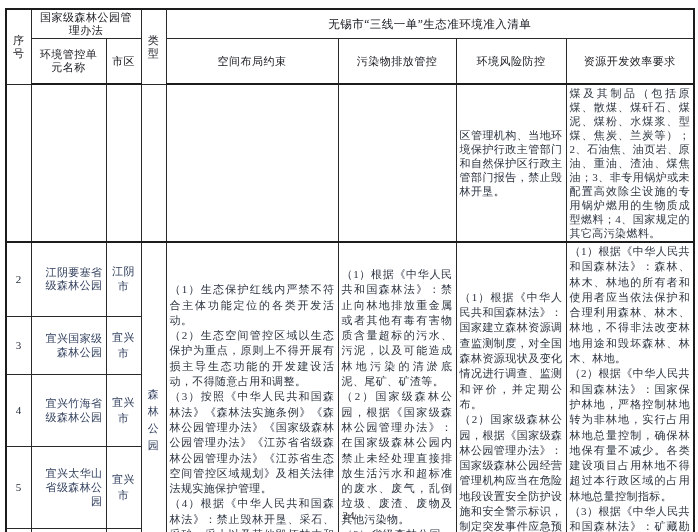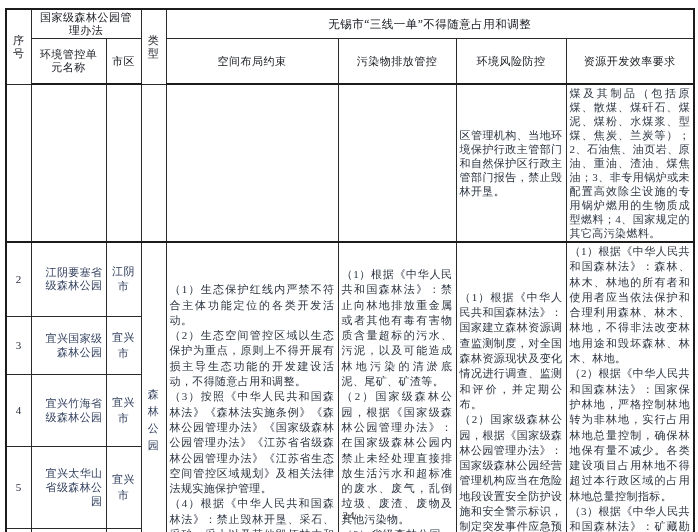--- a/index.html
+++ b/index.html
@@ -65,21 +65,21 @@
         <col style="width:118px">
         <col style="width:110px">
         <col style="width:128px">
     </colgroup>
 
     <tbody>
         <tr style="height:20px">
       <td rowspan="2" class="hdr">序号</td>
       <td colspan="2" class="hdr">国家级森林公园管理办法</td>
       <td rowspan="2" class="hdr">类型</td>
-      <td colspan="4" class="hdr title-main">无锡市“三线一单”不得随意占用和调整</td>
+      <td colspan="4" class="hdr title-main">无锡市“三线一单”生态准环境准入清单</td>
     </tr>
 
     <tr class="hdr2" style="height:32px">
       <td class="hdr" style="padding:9px 6px">环境管控单元名称</td>
       <td class="hdr">市区</td>
       <td class="hdr">空间布局约束</td>
       <td class="hdr">污染物排放管控</td>
       <td class="hdr">环境风险防控</td>
       <td class="hdr">资源开发效率要求</td>
     </tr>

